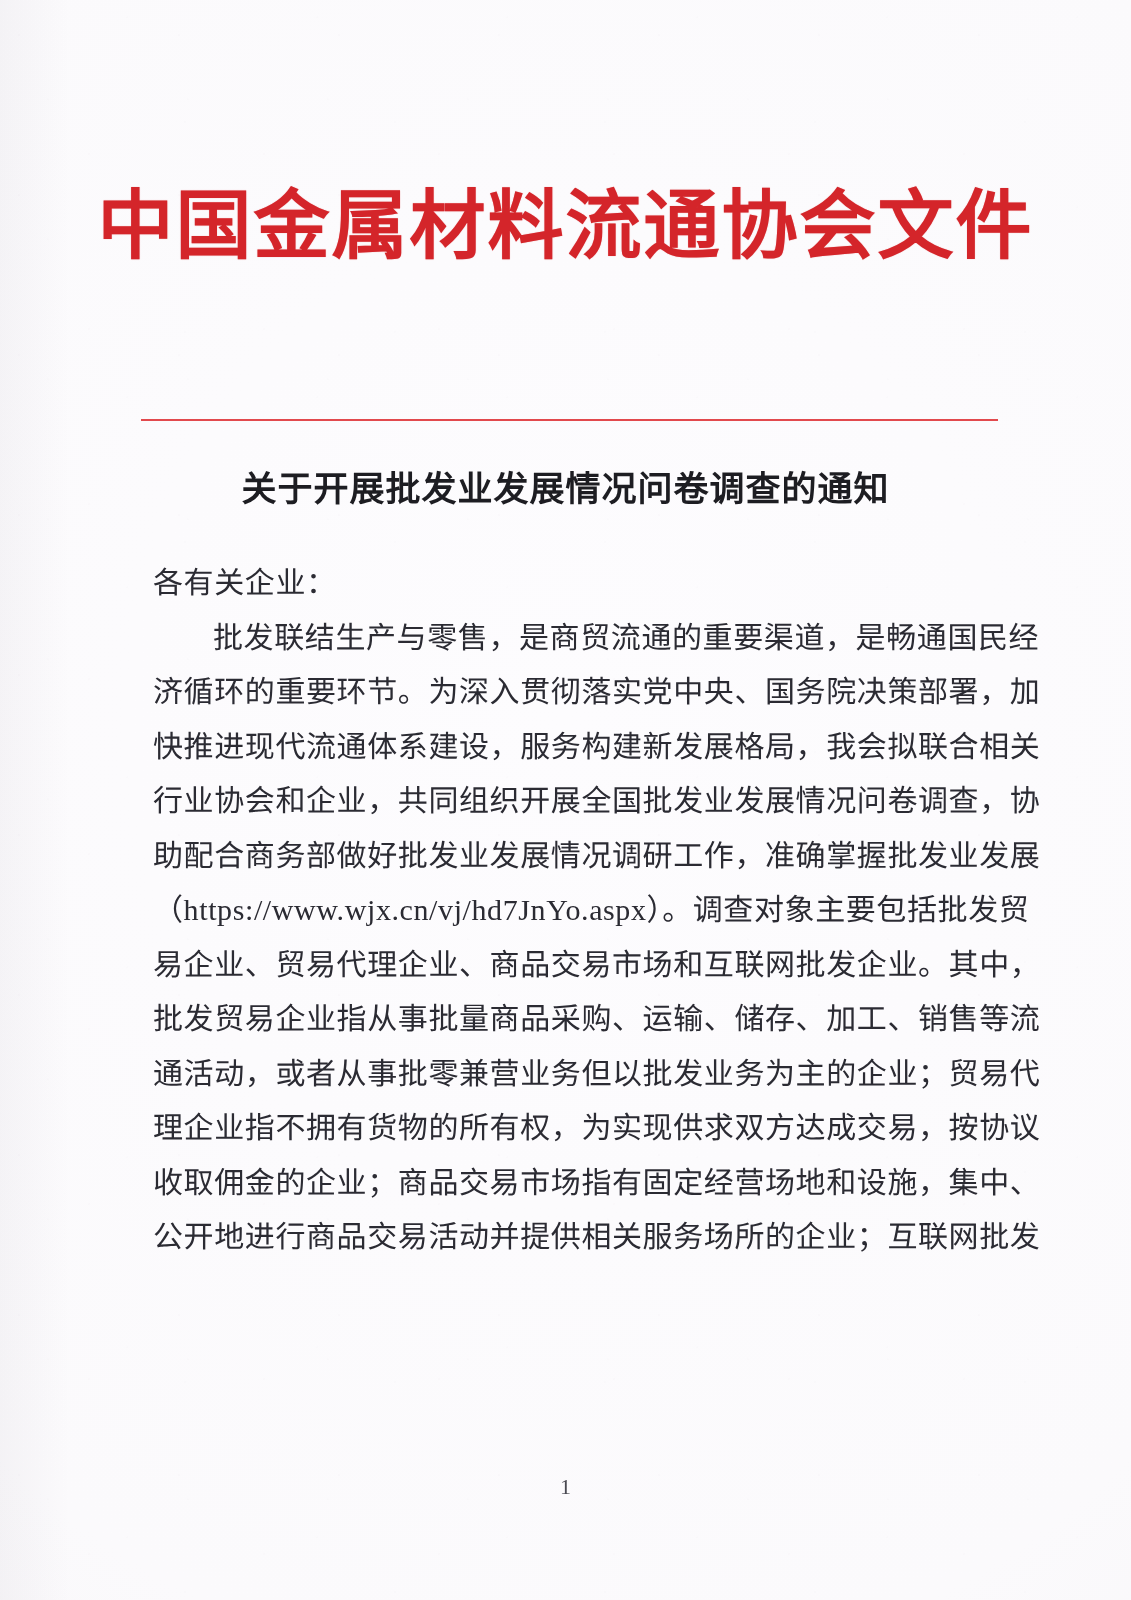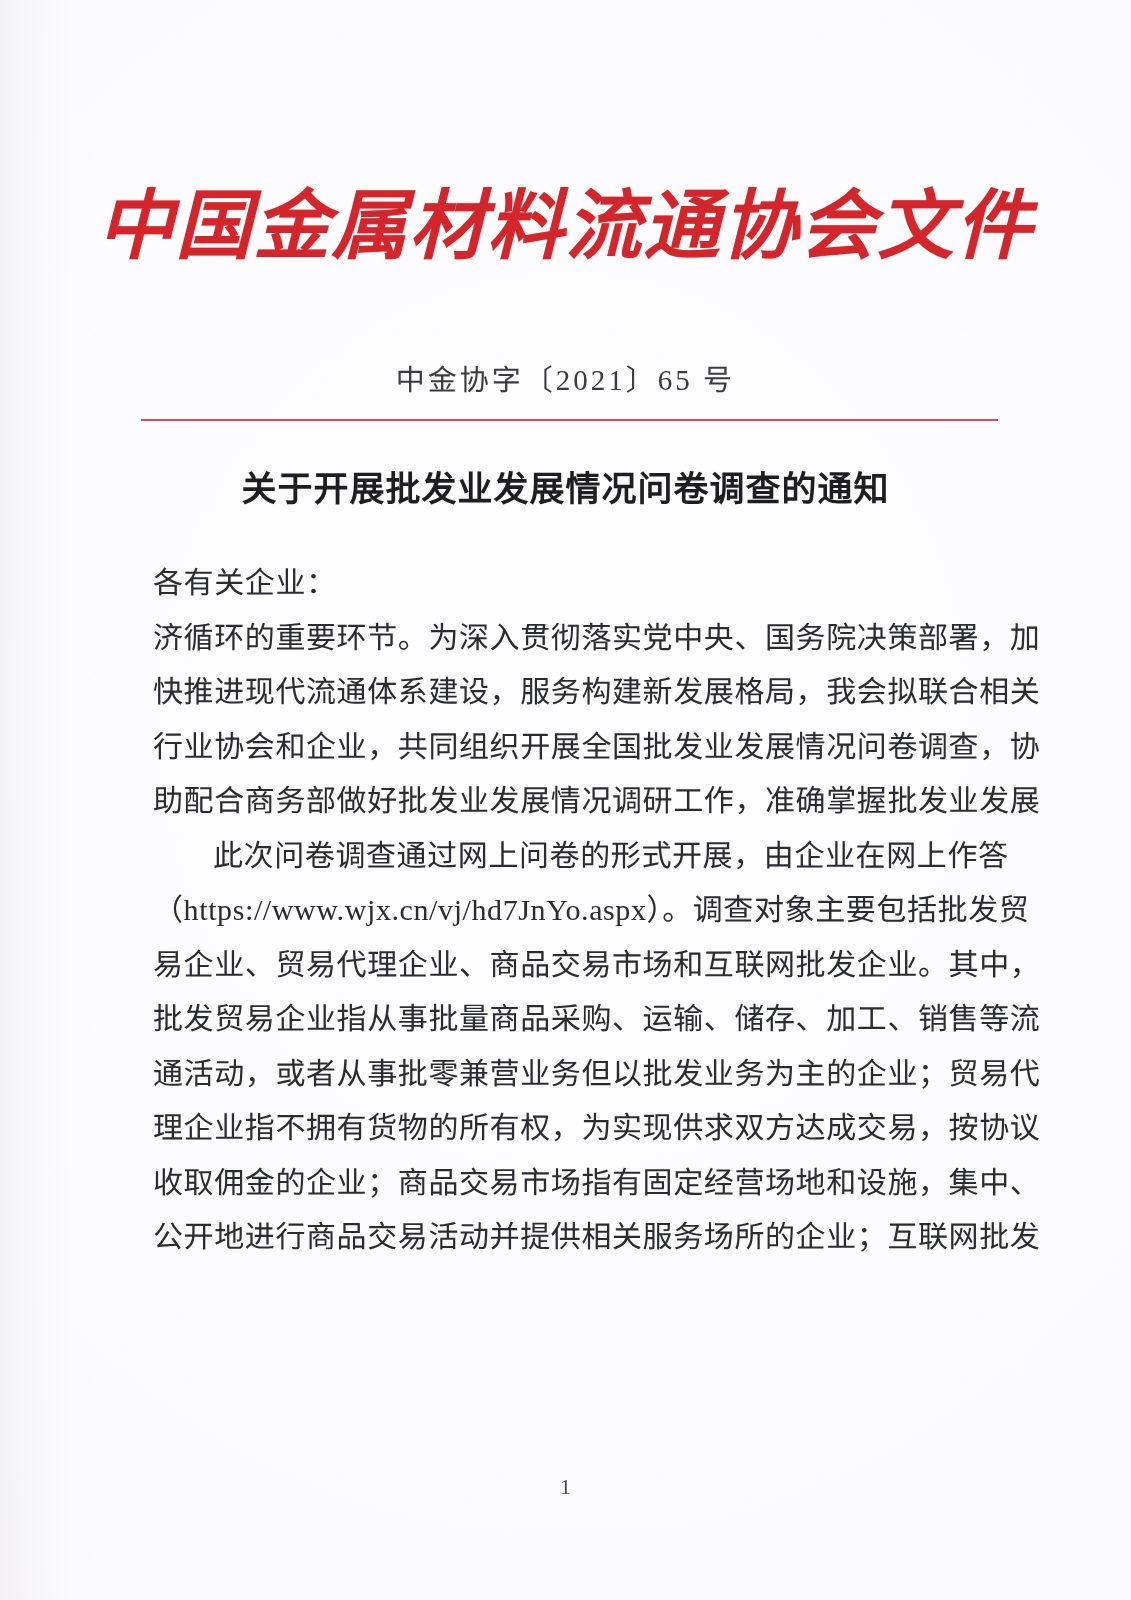--- a/index.html
+++ b/index.html
@@ -48,21 +48,20 @@
     pointer-events: none;
   }
 
   
   .masthead {
     position: absolute;
     top: 186px;
     left: 0;
     width: 1131px;
     text-align: center;
-    font-style: italic;
   }
   .masthead-title {
     display: inline-block;
     font-family: "DejaVu Serif", "Liberation Serif", serif;
     font-weight: 700;
     font-size: 76px;
     line-height: 1.05;
     letter-spacing: 2px;
     color: #d4252a;
     text-shadow: 0 0 1px rgba(212,37,42,.45);
@@ -142,39 +141,38 @@
 </head>
 <body>
 
 <div class="page">
   <div class="edge-shade"></div>
 
   <div class="masthead">
     <div class="masthead-title">中国金属材料流通协会文件</div>
   </div>
 
-  <div class="docnum">中金协字〔2021〕65 号</div>
 
   <div class="red-rule"></div>
 
   <div class="doc-title">关于开展批发业发展情况问卷调查的通知</div>
 
   <div class="body-block">
 
     <div class="body-line">各有关企业：</div>
 
     <div>
+      <div class="body-line indent">批发联结生产与零售，是商贸流通的重要渠道，是畅通国民经</div>
       <div class="body-line">济循环的重要环节。为深入贯彻落实党中央、国务院决策部署，加</div>
       <div class="body-line">快推进现代流通体系建设，服务构建新发展格局，我会拟联合相关</div>
       <div class="body-line">行业协会和企业，共同组织开展全国批发业发展情况问卷调查，协</div>
       <div class="body-line">助配合商务部做好批发业发展情况调研工作，准确掌握批发业发展</div>
     </div>
 
     <div>
-      <div class="body-line indent">此次问卷调查通过网上问卷的形式开展，由企业在网上作答</div>
       <div class="body-line">（https://www.wjx.cn/vj/hd7JnYo.aspx）。调查对象主要包括批发贸</div>
       <div class="body-line">易企业、贸易代理企业、商品交易市场和互联网批发企业。其中，</div>
       <div class="body-line">批发贸易企业指从事批量商品采购、运输、储存、加工、销售等流</div>
       <div class="body-line">通活动，或者从事批零兼营业务但以批发业务为主的企业；贸易代</div>
       <div class="body-line">理企业指不拥有货物的所有权，为实现供求双方达成交易，按协议</div>
       <div class="body-line">收取佣金的企业；商品交易市场指有固定经营场地和设施，集中、</div>
       <div class="body-line">公开地进行商品交易活动并提供相关服务场所的企业；互联网批发</div>
     </div>
 
   </div>

